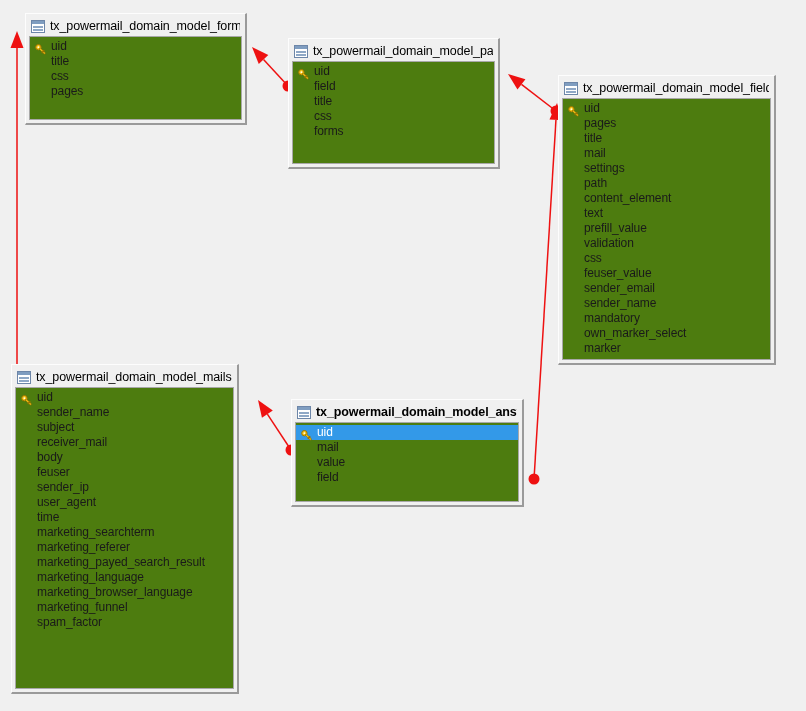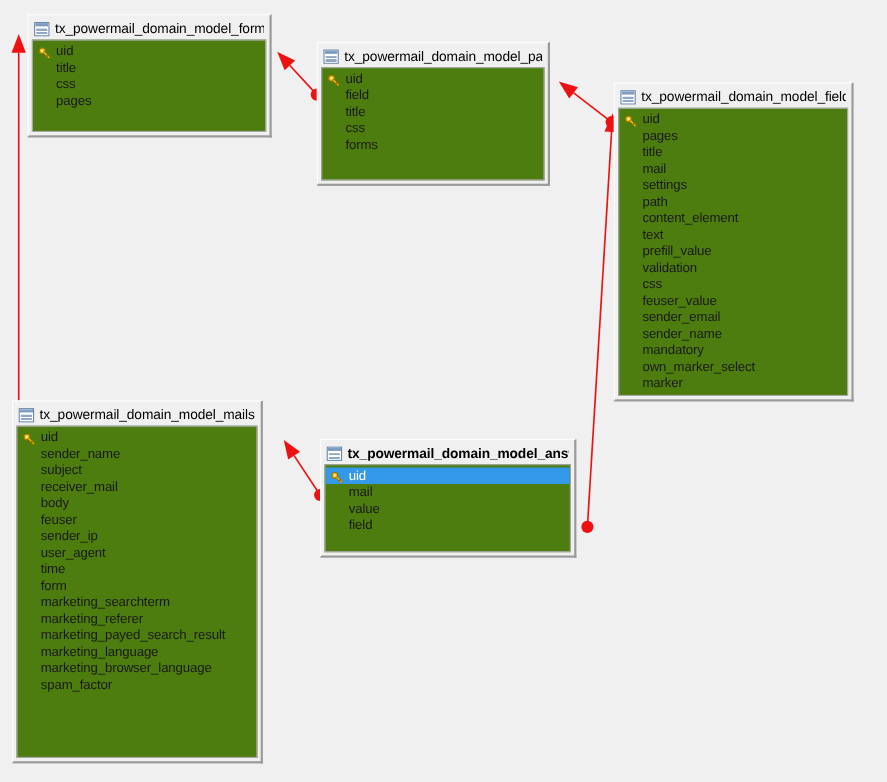--- a/index.html
+++ b/index.html
@@ -336,41 +336,41 @@
         <div class="field-row">
           <span class="key-slot"></span>
           <span class="field-label">user_agent</span>
         </div>
         <div class="field-row">
           <span class="key-slot"></span>
           <span class="field-label">time</span>
         </div>
         <div class="field-row">
           <span class="key-slot"></span>
-          <span class="field-label">form</span>
-        </div>
-        <div class="field-row">
-          <span class="key-slot"></span>
           <span class="field-label">marketing_searchterm</span>
         </div>
         <div class="field-row">
           <span class="key-slot"></span>
           <span class="field-label">marketing_referer</span>
         </div>
         <div class="field-row">
           <span class="key-slot"></span>
           <span class="field-label">marketing_payed_search_result</span>
         </div>
         <div class="field-row">
           <span class="key-slot"></span>
           <span class="field-label">marketing_language</span>
         </div>
         <div class="field-row">
           <span class="key-slot"></span>
           <span class="field-label">marketing_browser_language</span>
+        </div>
+        <div class="field-row">
+          <span class="key-slot"></span>
+          <span class="field-label">marketing_funnel</span>
         </div>
         <div class="field-row">
           <span class="key-slot"></span>
           <span class="field-label">spam_factor</span>
         </div>
       </div>
     </div>
     <div class="entity" style="left: 291px; top: 399px; width: 233px; height: 108px;">
       <div class="entity-header">
         <span class="table-icon"></span>

